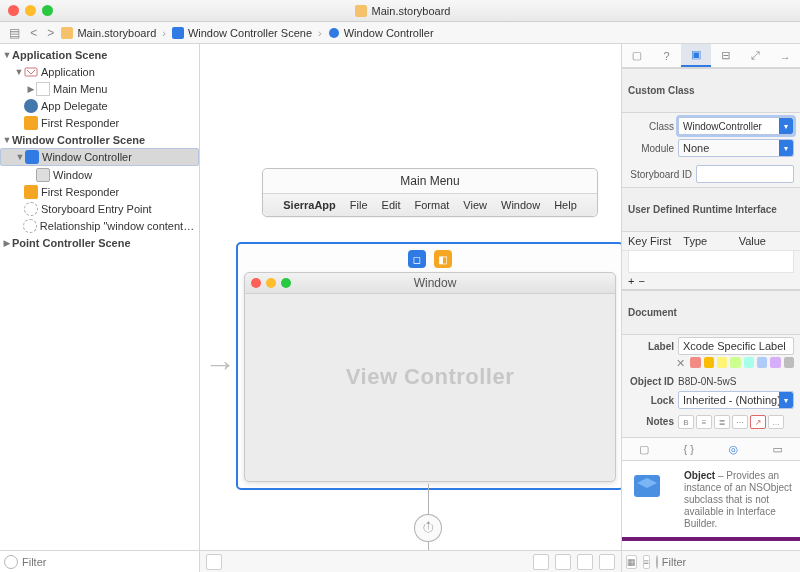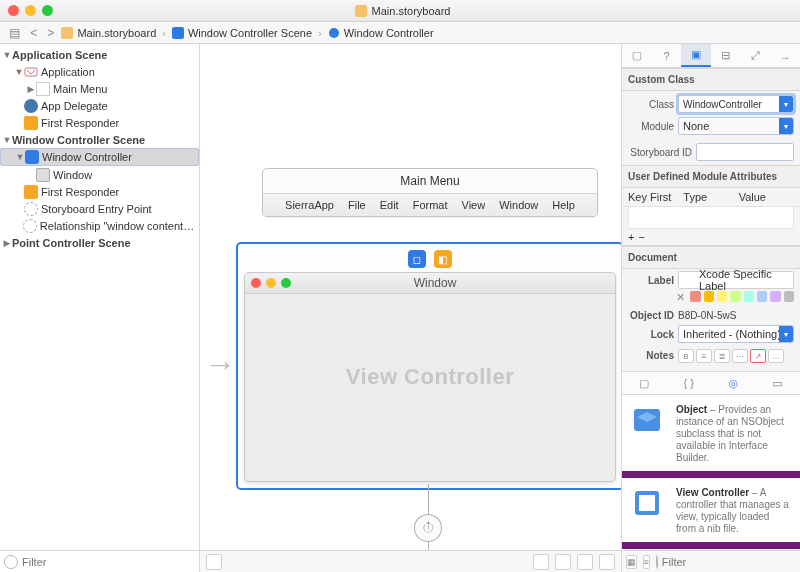--- a/index.html
+++ b/index.html
@@ -35,21 +35,21 @@
 .filterbar .circle { width:14px; height:14px; border:1px solid #b5b5b5; border-radius:50%; }
 .filterbar input { flex:1; border:none; outline:none; background:transparent; font-size:11px; color:#888; }
 
 
 .canvas { flex:1; background:#fff; position:relative; overflow:hidden; border-right:1px solid #d7d7d7; }
 .canvas-inner { position:absolute; inset:0; }
 
 .menu-card { position:absolute; left:62px; top:124px; width:336px; border:1px solid #c2c2c2; border-radius:5px; background:#fff; box-shadow:0 1px 2px rgba(0,0,0,.05); }
 .menu-title { text-align:center; font-size:12px; padding:5px 0; background:#fbfbfb; border-bottom:1px solid #d5d5d5; border-radius:5px 5px 0 0; }
 .menu-items { display:flex; justify-content:center; gap:14px; padding:5px 8px; background:linear-gradient(#f5f5f5,#eaeaea); border-radius:0 0 5px 5px; font-size:12px; }
-.menu-items span:first-child { font-weight:400; }
+.menu-items span:first-child { font-weight:700; }
 
 .win-card { position:absolute; left:36px; top:198px; width:388px; border:2px solid #2F7BE3; border-radius:5px; padding:6px; background:#fdfdfd; }
 .win-icons { display:flex; justify-content:center; gap:8px; margin-bottom:4px; }
 .win-icons .ib { width:18px; height:18px; border-radius:4px; display:flex; align-items:center; justify-content:center; color:#fff; font-size:10px; }
 .ib.blue{background:#2F7BE3}.ib.or{background:#F5A623}
 .win-body { border:1px solid #c9c9c9; border-radius:5px; background:#ececec; height:210px; box-shadow:0 2px 4px rgba(0,0,0,.1); position:relative; }
 .win-head { height:21px; background:linear-gradient(#f2f2f2,#e2e2e2); border-bottom:1px solid #cfcfcf; display:flex; align-items:center; padding:0 6px; border-radius:5px 5px 0 0; }
 .win-head .dots{display:flex; gap:5px;}
 .win-head .d{width:10px;height:10px;border-radius:50%}
 .d.r{background:#ff5f57}.d.y{background:#ffbd2e}.d.g{background:#28c940}
@@ -67,47 +67,47 @@
 
 .canvas-footer { position:absolute; left:0; right:0; bottom:0; height:22px; border-top:1px solid #d7d7d7; background:#f7f7f7; display:flex; align-items:center; padding:0 6px; gap:6px; color:#888; }
 .canvas-footer .sp { flex:1; }
 .toolb { width:16px;height:16px;border:1px solid #cfcfcf;border-radius:2px;background:#fff; }
 
 
 .inspector { width:178px; background:#f4f4f4; display:flex; flex-direction:column; }
 .tabs { height:24px; display:flex; border-bottom:1px solid #d7d7d7; background:#fbfbfb; }
 .tab { flex:1; display:flex; align-items:center; justify-content:center; color:#8a8a8a; }
 .tab.act { background:#e1e6ee; color:#2F7BE3; border-bottom:2px solid #2F7BE3; }
-.sect-h { background:#f0f0f0; border-top:1px solid #d7d7d7; border-bottom:1px solid #d7d7d7; padding:5px 6px; font-size:10px; font-weight:600; color:#555; }
+.sect-h { background:#f0f0f0; border-top:1px solid #d7d7d7; border-bottom:1px solid #d7d7d7; padding:16px 6px; font-size:10px; font-weight:600; color:#555; }
 .sect-b { padding:4px 6px; display:flex; flex-direction:column; gap:4px; }
 .frow { display:flex; align-items:center; gap:4px; }
 .frow label { width:46px; text-align:right; font-size:10px; color:#555; }
 .sel { flex:1; height:18px; border:1px solid #b8c5e0; background:#fff; display:flex; align-items:center; padding:0 4px; font-size:10px; position:relative; border-radius:2px; }
 .sel.hl { box-shadow:0 0 0 2px rgba(47,123,227,.35); }
 .sel .dd { position:absolute; right:0; top:0; bottom:0; width:14px; background:#2F7BE3; color:#fff; display:flex; align-items:center; justify-content:center; font-size:8px; border-radius:0 2px 2px 0; }
 .sel input { border:none; outline:none; width:100%; font-size:10px; background:transparent; }
 .sel.disabled { color:#aaa; background:#fafafa; }
 .attr-head { display:flex; font-size:10px; color:#555; padding:3px 6px; border-bottom:1px solid #e4e4e4; }
 .attr-head span:nth-child(1){flex:1}.attr-head span:nth-child(2){flex:1}.attr-head span:nth-child(3){flex:1}
 .addrem { padding:2px 6px; display:flex; gap:4px; color:#888; font-size:12px; border-bottom:1px solid #d7d7d7; }
 .docrow { display:flex; align-items:center; gap:4px; padding:2px 6px; }
 .docrow label{ width:46px; text-align:right; font-size:10px; color:#555;font-weight:bold;}
 .swatches { display:flex; gap:3px; padding:0 6px 4px 54px; }
 .sw { width:11px; height:11px; border-radius:2px; }
 .notes-tb { display:flex; gap:2px; padding:0 6px; margin-top:2px;}
 .nb { width:16px;height:14px;border:1px solid #cfcfcf;background:#fff;border-radius:2px;font-size:8px;display:flex;align-items:center;justify-content:center;color:#888;}
 .nb.red{border-color:#e06767;color:#e06767}
-.txt { flex:1; height:18px; border:1px solid #cfcfcf; background:#fff; padding:0 20px; font-size:10px; color:#bbb; display:flex; align-items:center; border-radius:2px; position:relative;}
+.txt { flex:1; height:18px; border:1px solid #cfcfcf; background:#fff; padding:0 4px; font-size:10px; color:#bbb; display:flex; align-items:center; border-radius:2px; position:relative;}
 .txt .ft{position:absolute;right:2px;top:1px;bottom:1px;width:14px;border:1px solid #cfcfcf;border-radius:2px;display:flex;align-items:center;justify-content:center;font-size:9px;color:#888}
 
 .lib-tabs { height:24px; border-top:1px solid #d7d7d7; border-bottom:1px solid #d7d7d7; background:#fbfbfb; display:flex; margin-top:6px; }
 .lib-tab { flex:1; display:flex; align-items:center; justify-content:center; color:#8a8a8a; font-size:11px; }
 .lib-tab.act { color:#2F7BE3; }
 .lib-list { flex:1; overflow:auto; background:#fff; }
-.lib-item { display:flex; gap:12px; padding:8px 8px; border-bottom:7px solid #701a75; }
+.lib-item { display:flex; gap:20px; padding:8px 8px; border-bottom:4px solid #701a75; }
 .lib-ico { width:34px; height:34px; flex:none; border-radius:4px; }
 .lib-txt b { font-size:10px; font-weight:600; }
 .lib-txt span { font-size:10px; color:#777; }
 .inspector .filterbar { background:#f7f7f7; }
 .viewsel{width:14px;height:14px;border:1px solid #cfcfcf;border-radius:2px;background:#fff;display:flex;align-items:center;justify-content:center;color:#888;font-size:9px;margin-right:2px}
 .ic-cube{background:#F5A623;border-radius:2px}
 .ic-vc{background:#2F7BE3;border-radius:3px}
 .ic-win{background:#ddd;border:1px solid #aaa;border-radius:2px}
 .ic-ep{background:#fff;border:1px dashed #aaa;border-radius:50%}
 .ic-menu{background:#fff;border:1px solid #ccc}
@@ -314,21 +314,21 @@
 
     <div class="sect-b">
       <div class="frow">
         <label style="width:64px">Storyboard ID</label>
         <div class="sel" style="padding:0">
           <input style="padding: 0px 4px;" value="">
         </div>
       </div>
     </div>
 
-    <div class="sect-h">User Defined Module Attributes</div>
+    <div class="sect-h">User Defined Runtime Interface</div>
     <div class="attr-head">
       <span>Key First</span>
       <span>Type</span>
       <span>Value</span>
     </div>
     <div style="height:22px;background:#fff;margin:0 6px;border:1px solid #e4e4e4;border-top:none"></div>
     <div class="addrem">
       <span>+</span>
       <span>−</span>
     </div>

